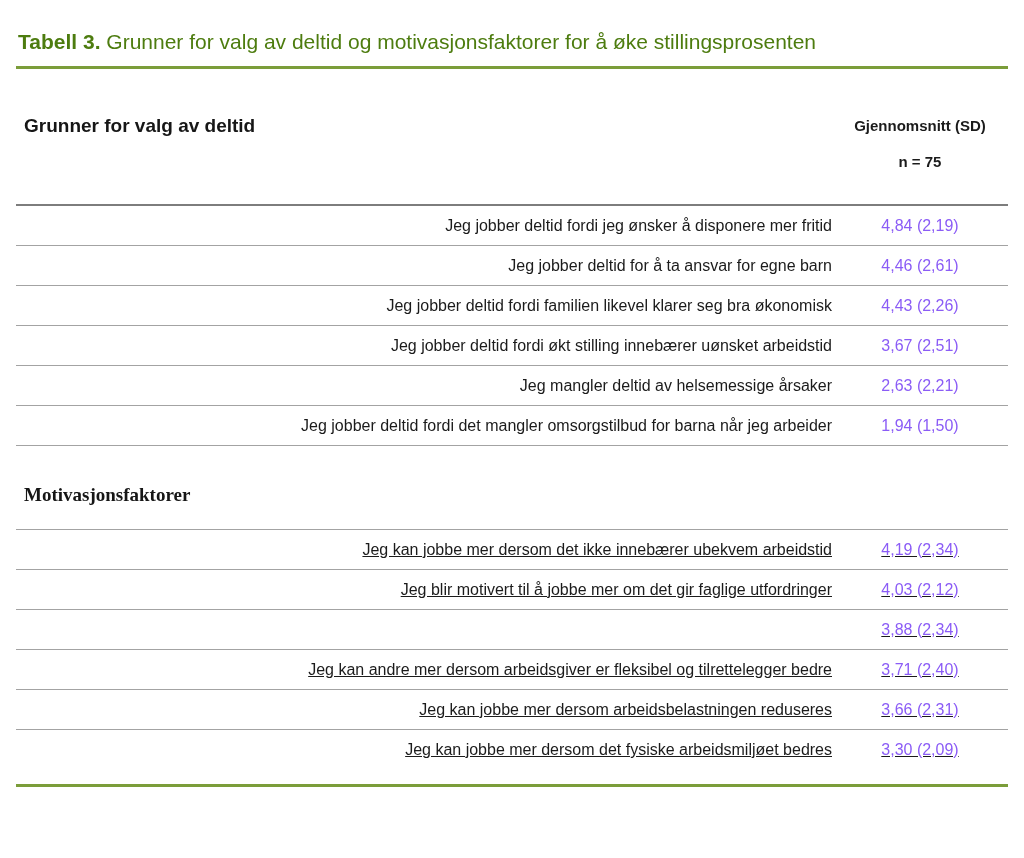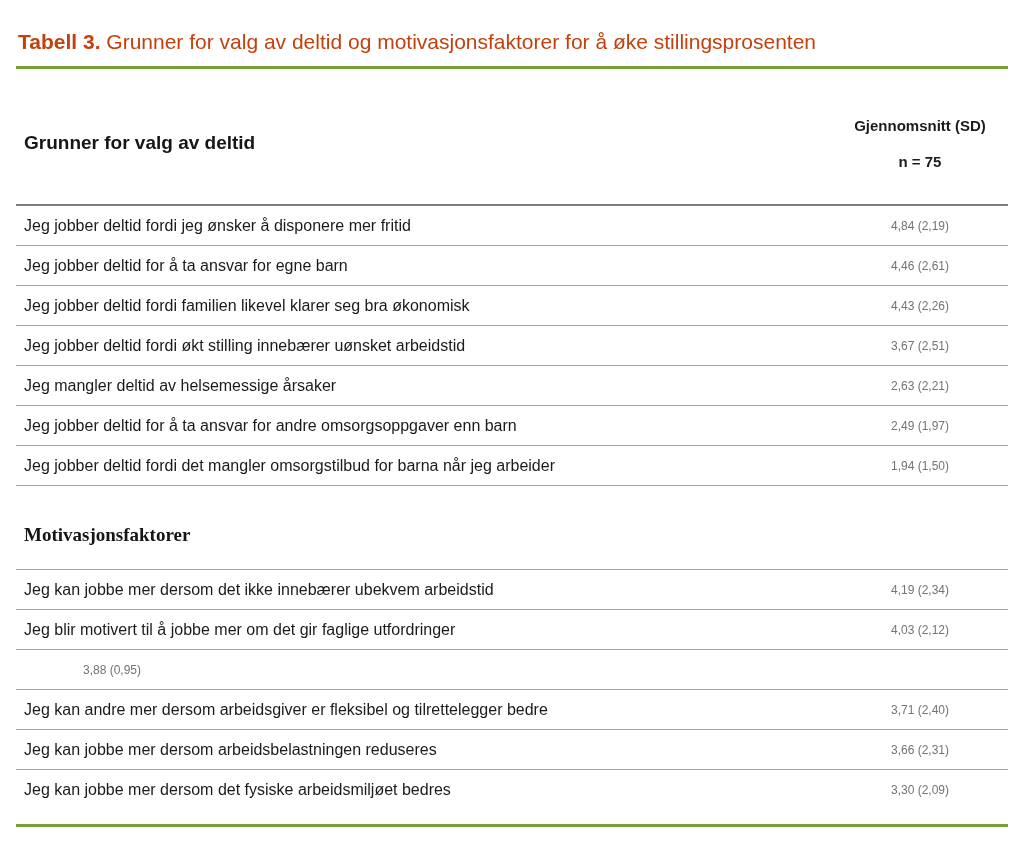--- a/index.html
+++ b/index.html
@@ -13,37 +13,37 @@
   }
   .doc {
     width: 992px;
     margin: 0 16px;
     padding-top: 29px;
   }
   .table-title {
     font-size: 21px;
     line-height: 25px;
     font-weight: 400;
-    color: #c2410c;
+    color: #4d7c0f;
     padding-left: 2px;
     white-space: nowrap;
   }
   .table-title .title-prefix { font-weight: 700; }
   .rule-accent {
     height: 3px;
     background: #7b9d3a;
     border: none;
     margin-top: 12px;
   }
   .rule-accent.bottom { margin-top: 14px; }
 
   .table-head {
     display: flex;
     justify-content: space-between;
-    align-items: center;
+    align-items: flex-start;
     margin-top: 45px;
     padding-left: 8px;
   }
   .section-heading {
     font-size: 19px;
     line-height: 24px;
     font-weight: 700;
     color: #161616;
   }
   .col-head {
@@ -66,46 +66,46 @@
   .head-rule {
     height: 0;
     border-bottom: 2px solid #7d7d7d;
     margin-top: 33px;
   }
 
   .rows { width: 100%; }
   .rows.topline { border-top: 1px solid #a3a3a3; }
   .row {
     display: flex;
-    justify-content: space-between;
+    justify-content: flex-end;
     align-items: center;
     height: 40px;
     border-bottom: 1px solid #a3a3a3;
     padding-left: 8px;
   }
   .row.no-border { border-bottom: none; }
   .row-label {
     font-size: 16px;
     color: #1b1b1b;
     white-space: nowrap;
   }
   .row-value {
     width: 176px;
     text-align: center;
-    font-size: 12px;
-    color: #737373;
+    font-size: 16px;
+    color: #8b5cf6;
     white-space: nowrap;
   }
 
   .section2-heading {
     margin-top: 37px;
     padding-left: 8px;
     font-family: Liberation Serif, serif;
   }
-  .section2 .rows { margin-top: 22px; }
+  .section2 .rows { margin-top: 22px; text-decoration: underline; }
 </style>
 </head>
 <body>
 
 <div class="doc">
 
   <div class="table-title">
     <span class="title-prefix">Tabell 3.</span>
     <span>Grunner for valg av deltid og motivasjonsfaktorer for å øke stillingsprosenten</span>
   </div>
@@ -137,44 +137,40 @@
       </div>
       <div class="row">
         <div class="row-label">Jeg jobber deltid fordi økt stilling innebærer uønsket arbeidstid</div>
         <div class="row-value">3,67 (2,51)</div>
       </div>
       <div class="row">
         <div class="row-label">Jeg mangler deltid av helsemessige årsaker</div>
         <div class="row-value">2,63 (2,21)</div>
       </div>
       <div class="row">
-        <div class="row-label">Jeg jobber deltid for å ta ansvar for andre omsorgsoppgaver enn barn</div>
-        <div class="row-value">2,49 (1,97)</div>
-      </div>
-      <div class="row">
         <div class="row-label">Jeg jobber deltid fordi det mangler omsorgstilbud for barna når jeg arbeider</div>
         <div class="row-value">1,94 (1,50)</div>
       </div>
     </div>
   </div>
 
   <div class="section2">
     <div class="section-heading section2-heading">Motivasjonsfaktorer</div>
 
     <div class="rows topline">
       <div class="row">
         <div class="row-label">Jeg kan jobbe mer dersom det ikke innebærer ubekvem arbeidstid</div>
         <div class="row-value">4,19 (2,34)</div>
       </div>
       <div class="row">
         <div class="row-label">Jeg blir motivert til å jobbe mer om det gir faglige utfordringer</div>
         <div class="row-value">4,03 (2,12)</div>
       </div>
       <div class="row">
-        <div class="row-value">3,88 (0,95)</div>
+        <div class="row-value">3,88 (2,34)</div>
       </div>
       <div class="row">
         <div class="row-label">Jeg kan andre mer dersom arbeidsgiver er fleksibel og tilrettelegger bedre</div>
         <div class="row-value">3,71 (2,40)</div>
       </div>
       <div class="row">
         <div class="row-label">Jeg kan jobbe mer dersom arbeidsbelastningen reduseres</div>
         <div class="row-value">3,66 (2,31)</div>
       </div>
       <div class="row no-border">

